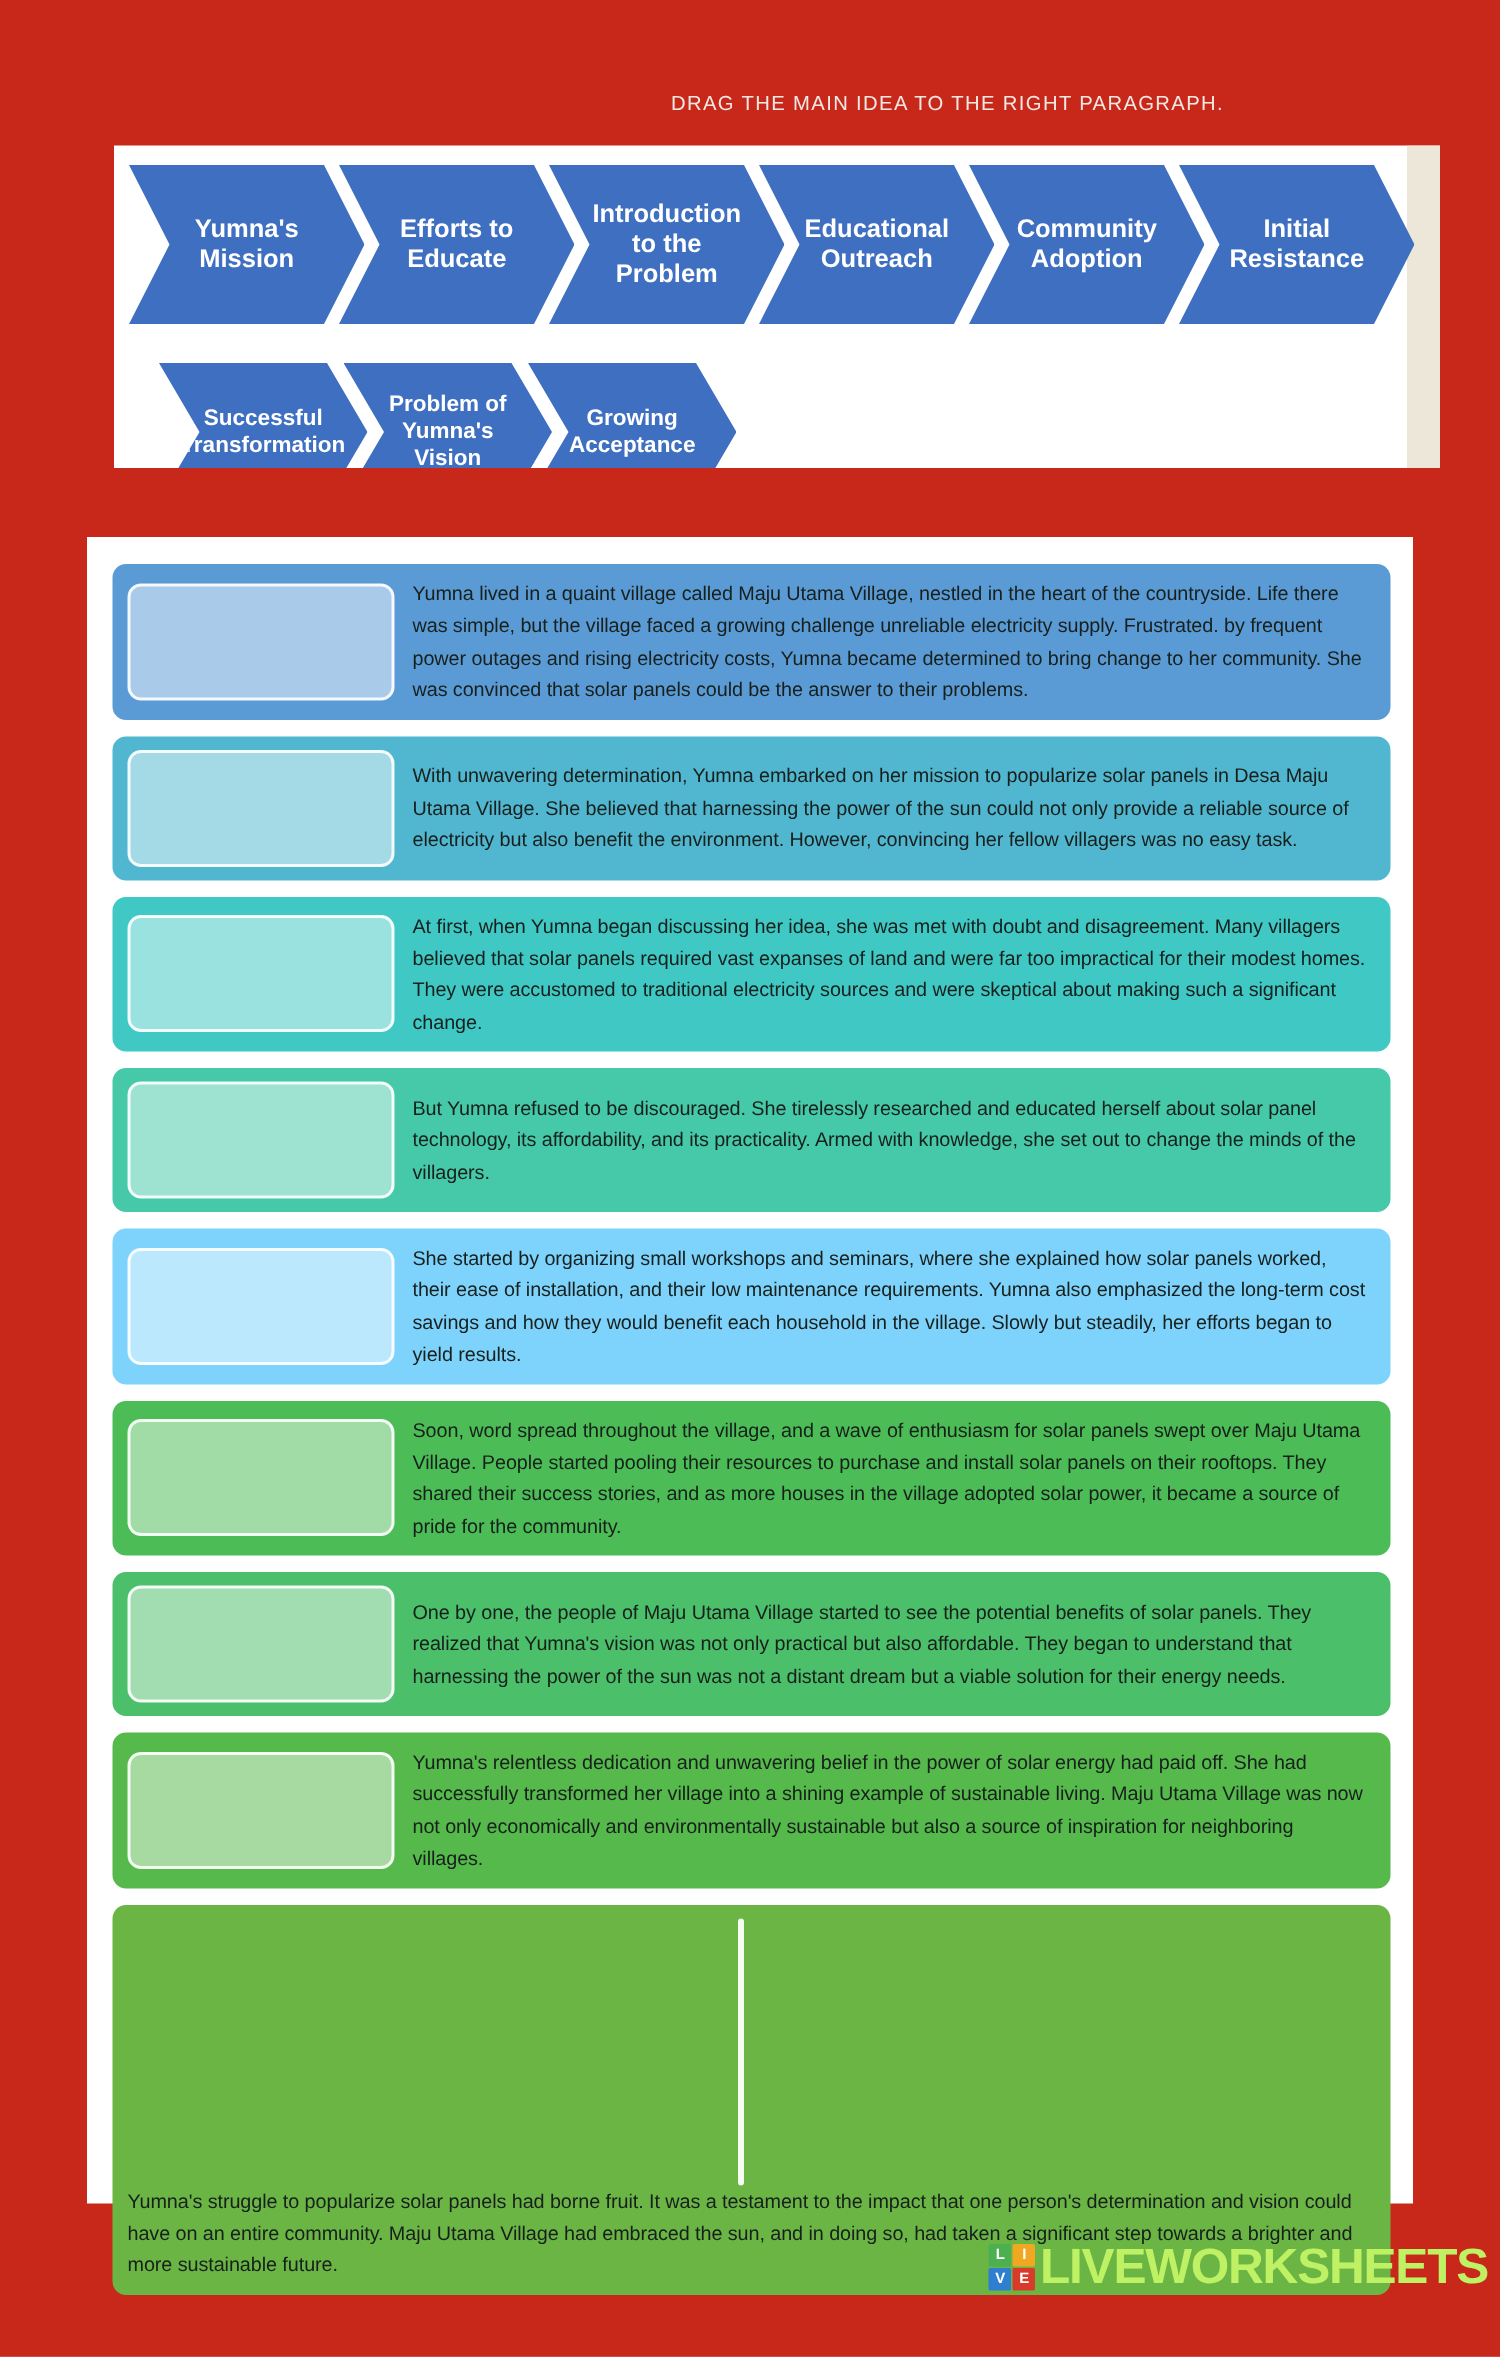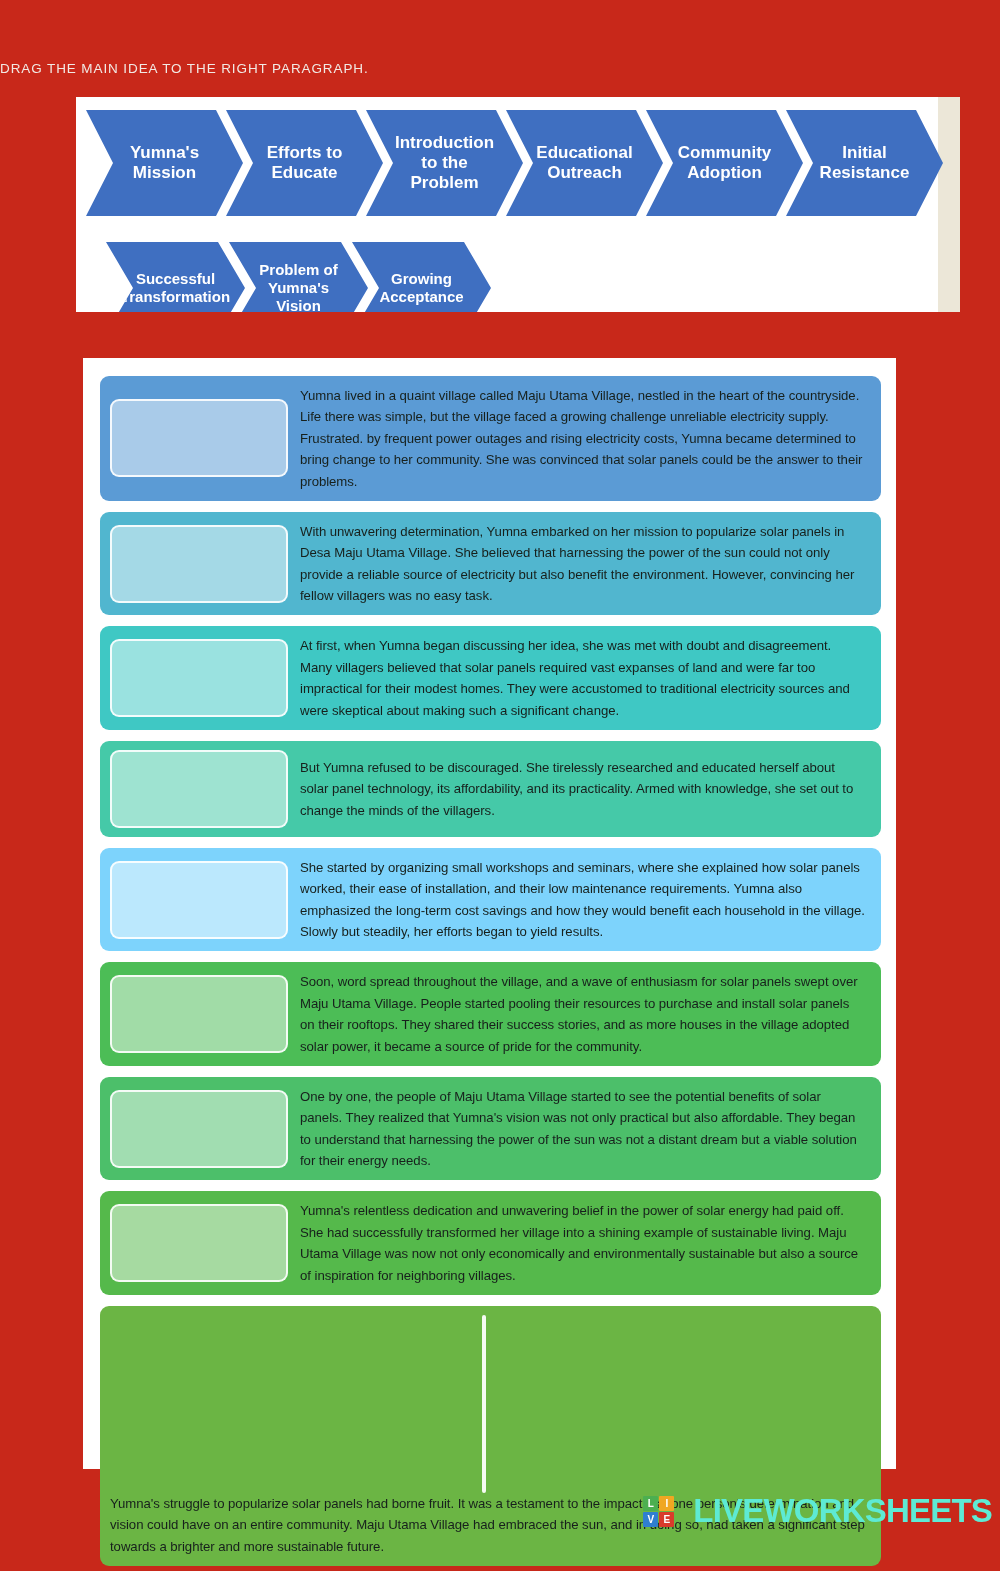--- a/index.html
+++ b/index.html
@@ -16,21 +16,21 @@
     height: 1571px;
     background: #c8281a;
   }
 
   
   .instruction {
     position: absolute;
     top: 61px;
     left: 0;
     width: 816px;
-    text-align: left;
+    text-align: right;
     color: #f2e9e4;
     font-size: 13.5px;
     letter-spacing: 0.9px;
     font-weight: 400;
     text-transform: uppercase;
   }
 
   
   .banner {
     position: absolute;
@@ -83,25 +83,24 @@
     font-size: 15px;
     padding: 0 24px;
     margin-right: -16px;
   }
 
   
   .panel {
     position: absolute;
     top: 358px;
     left: 58px;
-    width: 813px;
+    width: 884px;
     height: 1111px;
     background: #ffffff;
     padding: 18px 15px 18px 17px;
-    margin-left: 25px;
   }
 
   .rows { display: flex; flex-direction: column; gap: 11px; }
 
   .row {
     display: flex;
     align-items: center;
     border-radius: 9px;
     padding: 9px 12px 9px 10px;
     min-height: 96px;
@@ -154,23 +153,22 @@
     color: #ffffff;
     border-radius: 1px;
   }
   .lg-l { background: #4caf50; }
   .lg-i { background: #f0a722; }
   .lg-v { background: #2f7fd0; }
   .lg-e { background: #d93b2b; }
   .logo-word {
     font-size: 33px;
     font-weight: 800;
-    color: #5eead4;
+    color: #bef264;
     letter-spacing: -0.8px;
-    margin-left: 16px;
   }
 </style>
 </head>
 <body>
 
 <div class="page">
 
   <div class="instruction">DRAG THE MAIN IDEA TO THE RIGHT PARAGRAPH.</div>
 
   <div class="banner">

